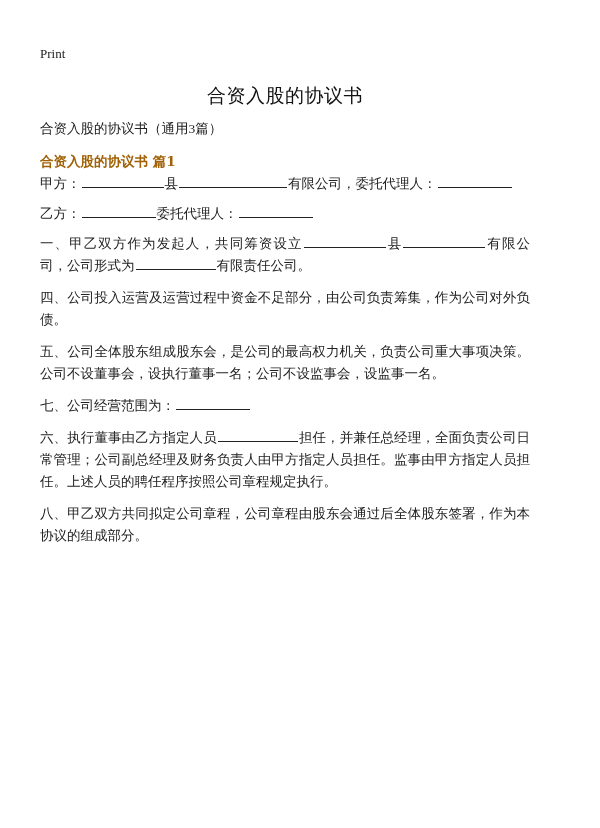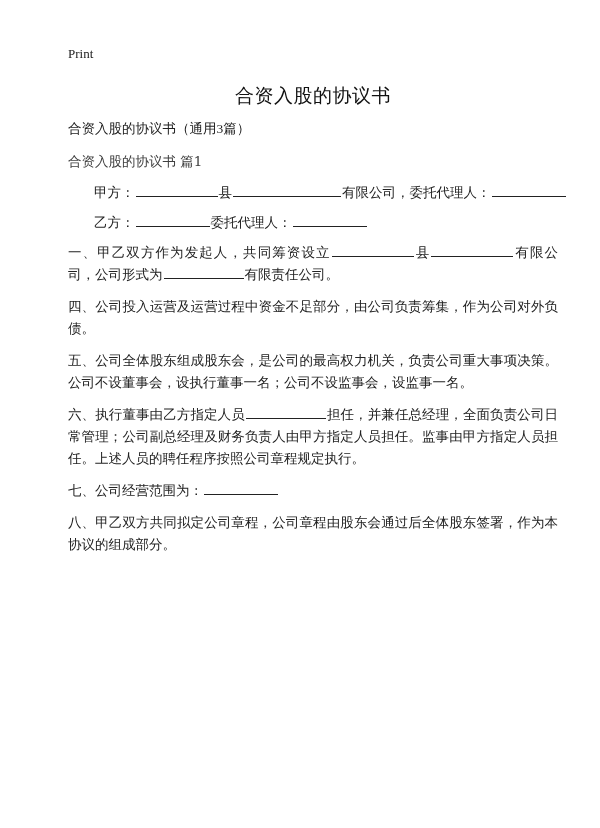--- a/index.html
+++ b/index.html
@@ -10,21 +10,21 @@
     body {
       width: 600px;
       height: 828px;
       overflow: hidden;
       position: relative;
       color: #1a1a1a;
       font-family: "DejaVu Sans", "Liberation Sans", sans-serif;
     }
     .page {
       position: absolute;
-      left: 68px;
+      left: 40px;
       top: 44px;
       width: 490px;
     }
     .print-label {
       font-family: "Liberation Serif", "DejaVu Serif", serif;
       font-size: 13px;
       color: #222;
       height: 20px;
       line-height: 20px;
       margin-bottom: 18px;
@@ -41,32 +41,30 @@
     .subtitle {
       font-size: 13.5px;
       line-height: 22px;
       margin-bottom: 10px;
       color: #222;
       font-family: Liberation Serif, serif;
     }
     .section-heading {
       font-size: 13.5px;
       line-height: 22px;
-      font-weight: normal;
-      margin-bottom: 9px;
-      color: #404040;
+      font-weight: bold;
+      color: #a16207;
       font-family: "DejaVu Serif", "Liberation Serif", serif;
     }
     .line {
       font-size: 13.5px;
       line-height: 22px;
       margin-bottom: 8px;
       color: #222;
       white-space: nowrap;
-      margin-left: 26px;
     }
     .para {
       font-size: 13.5px;
       line-height: 22px;
       margin-bottom: 10px;
       color: #222;
       word-break: break-all;
       text-align: justify;
     }
     .blank {
@@ -108,22 +106,22 @@
     <span>一、甲乙双方作为发起人，共同筹资设立</span><span class="blank w82"></span><span>县</span><span class="blank w82"></span><span>有限公司，公司形式为</span><span class="blank w80"></span><span>有限责任公司。</span>
   </div>
 
 
 
   <div class="para">四、公司投入运营及运营过程中资金不足部分，由公司负责筹集，作为公司对外负债。</div>
 
   <div class="para">五、公司全体股东组成股东会，是公司的最高权力机关，负责公司重大事项决策。公司不设董事会，设执行董事一名；公司不设监事会，设监事一名。</div>
 
   <div class="para">
-    <span>六、执行董事由乙方指定人员</span><span class="blank w80"></span><span>担任，并兼任总经理，全面负责公司日常管理；公司副总经理及财务负责人由甲方指定人员担任。监事由甲方指定人员担任。上述人员的聘任程序按照公司章程规定执行。</span>
+    <span>七、公司经营范围为：</span><span class="blank w74"></span>
   </div>
 
   <div class="para">
-    <span>七、公司经营范围为：</span><span class="blank w74"></span>
+    <span>六、执行董事由乙方指定人员</span><span class="blank w80"></span><span>担任，并兼任总经理，全面负责公司日常管理；公司副总经理及财务负责人由甲方指定人员担任。监事由甲方指定人员担任。上述人员的聘任程序按照公司章程规定执行。</span>
   </div>
 
   <div class="para">八、甲乙双方共同拟定公司章程，公司章程由股东会通过后全体股东签署，作为本协议的组成部分。</div>
 
 </div>
 
 </body></html>

